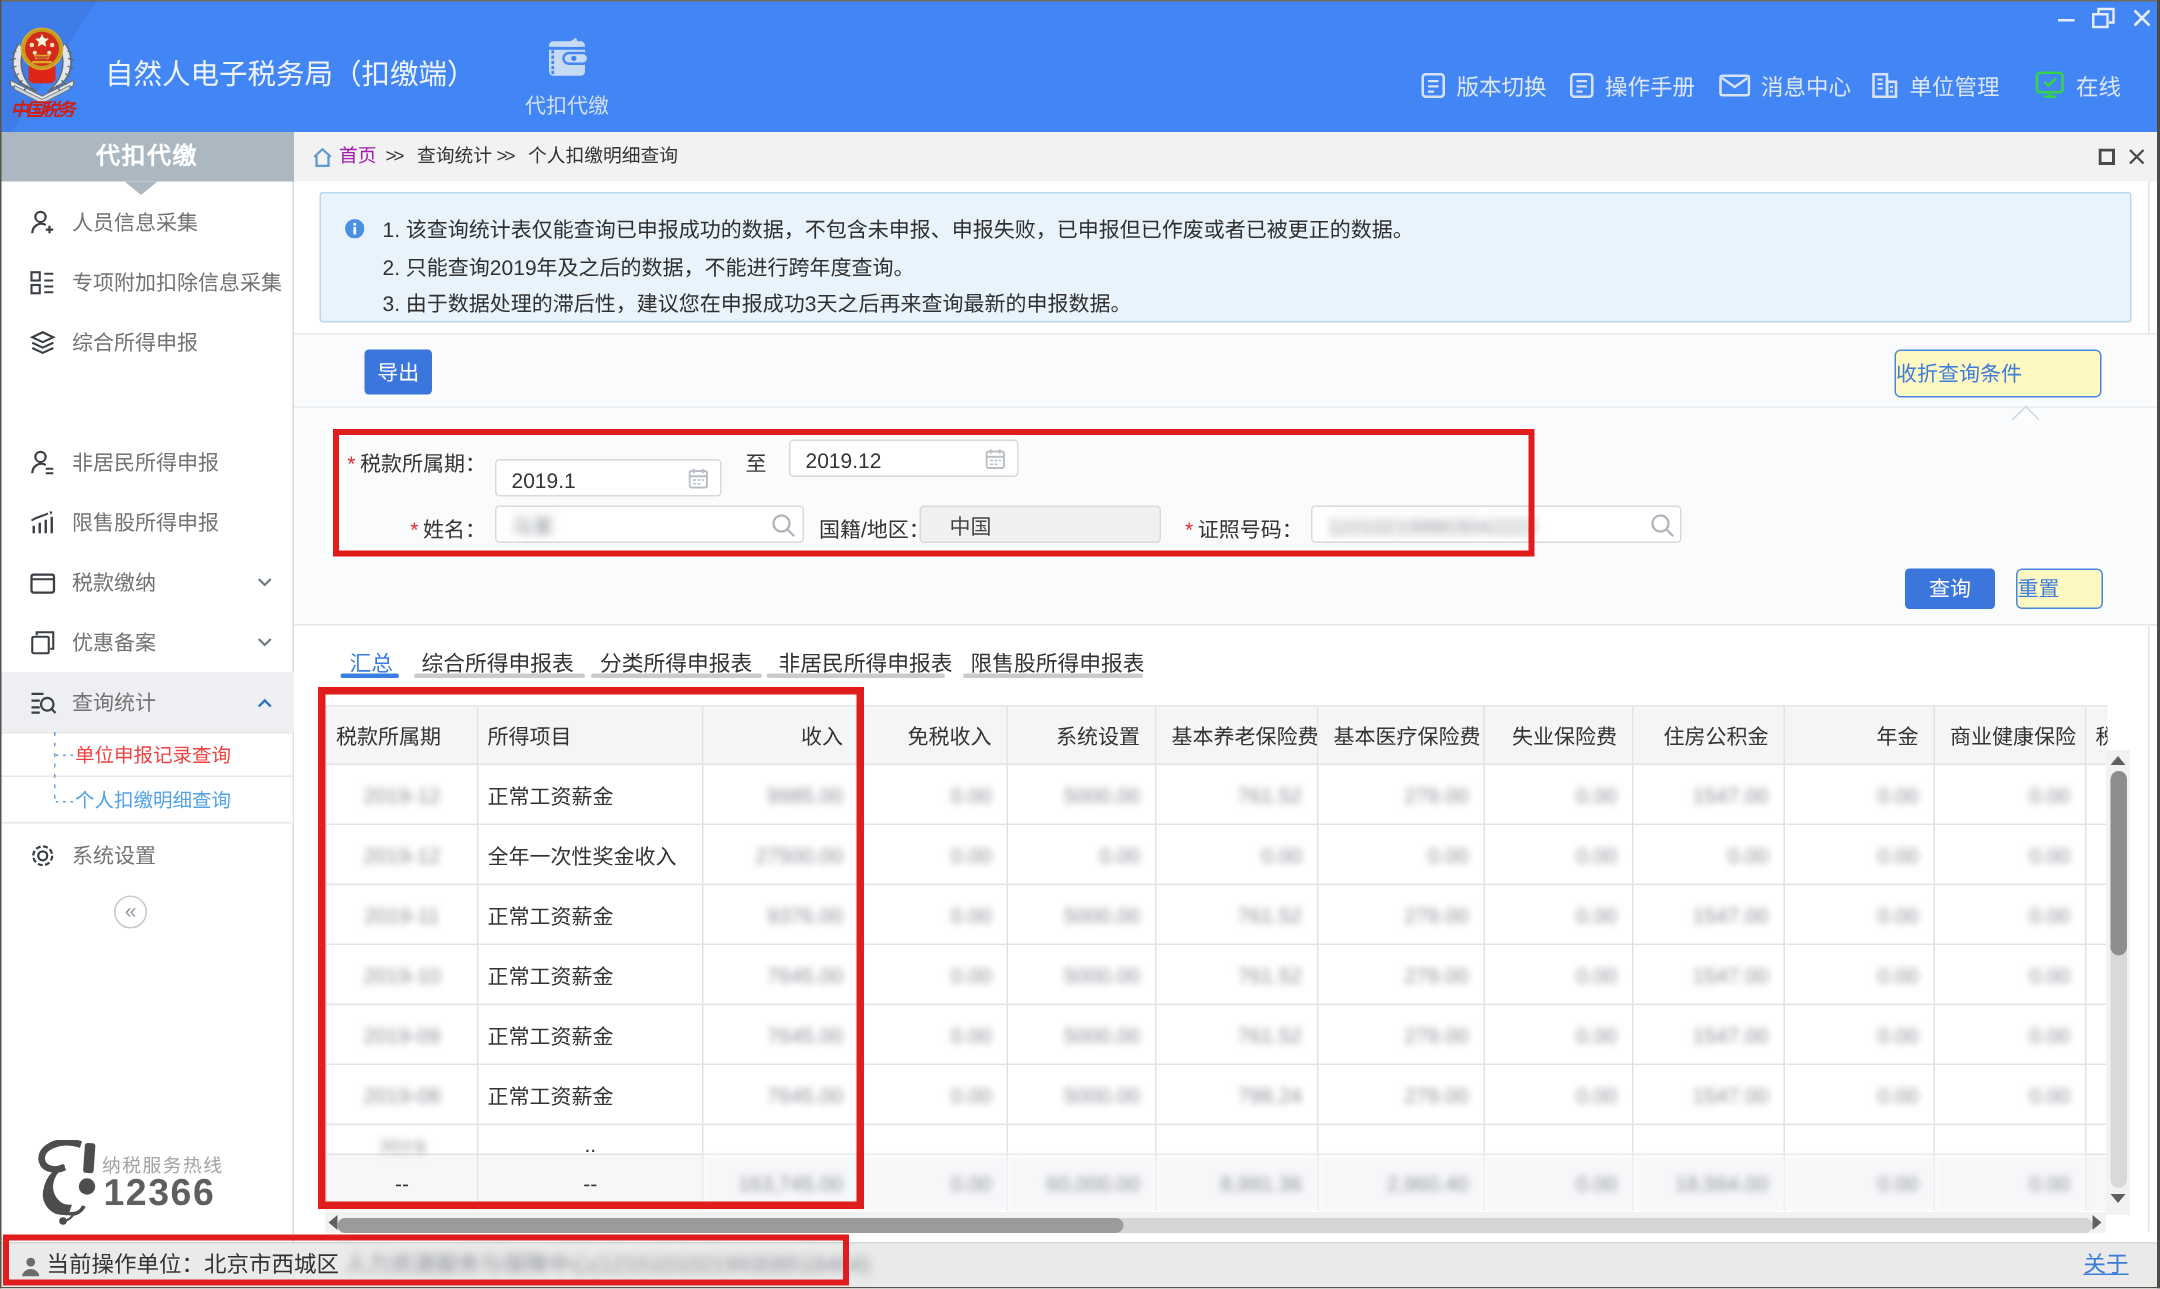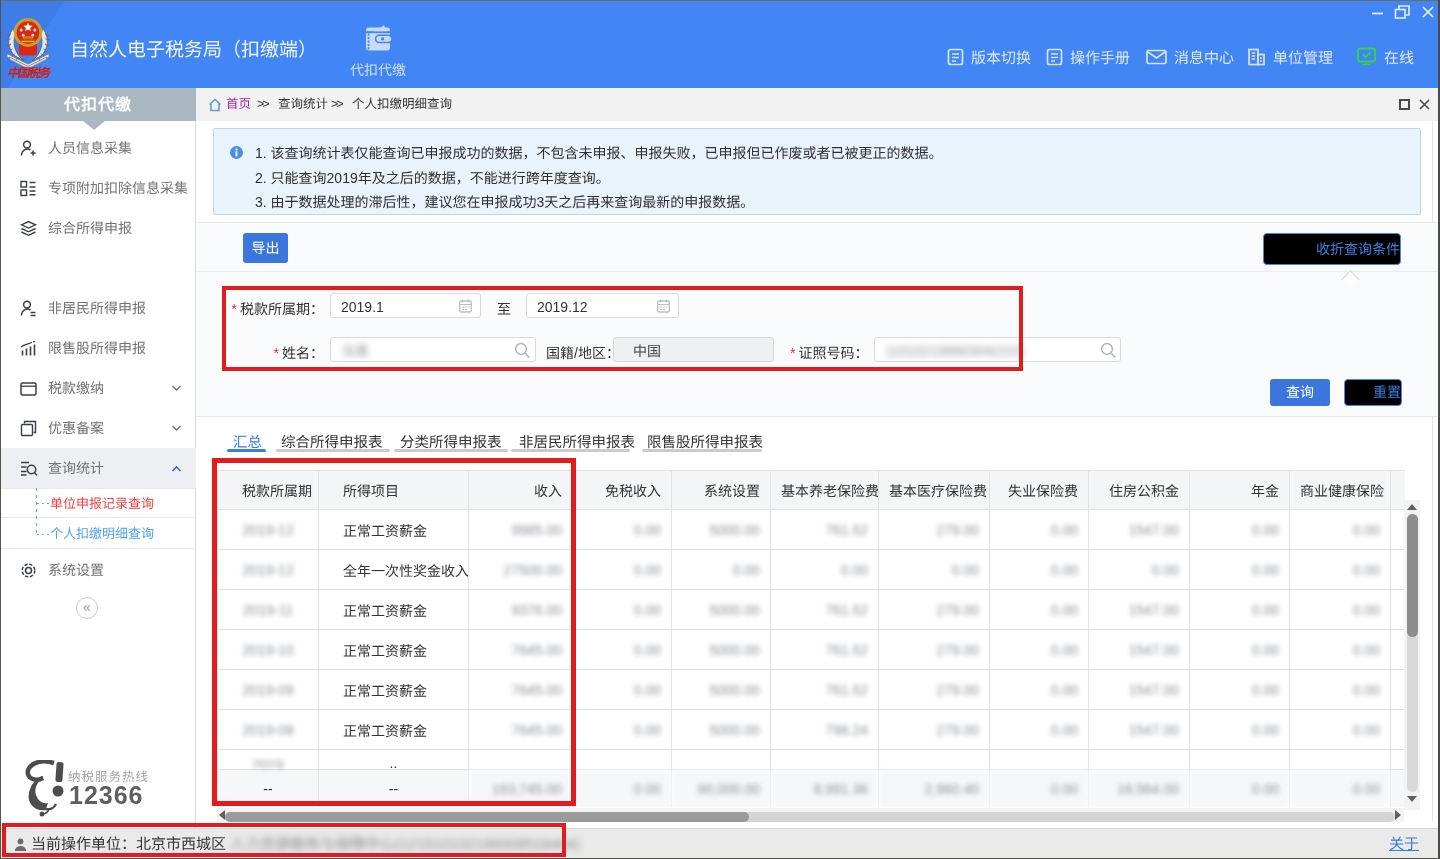--- a/index.html
+++ b/index.html
@@ -41,42 +41,42 @@
   
   #crumb { left:196px; top:88px; width:1244px; height:33px; background:#f2f2f2; }
   #crumb .t { position:absolute; top:0; line-height:33px; font-size:12.5px; color:#333; white-space:nowrap; }
   
   #content { left:197px; top:121px; width:1241px; height:707px; background:#fff; }
   #rightline { left:1432px; top:121px; width:1px; height:700px; background:#e4e4e4; }
   #infobox { left:213px; top:128px; width:1208px; height:87px; background:#e9f3fc; border:1px solid #b8d8f2; border-radius:2px; }
   .info-line { position:absolute; left:41px; font-size:14px; color:#303030; white-space:nowrap; }
   #qpanel { left:196px; top:222px; width:1244px; height:195px; background:#fafbfd; border-top:1px solid #e7e7e7; border-bottom:1px solid #e7e7e7; }
   .btn-blue { background:#3a76dc; color:#fff; text-align:center; border-radius:3px; font-size:14px; }
-  .btn-line { background:#000000; border:1px solid #4a86e0; color:#3f7ed9; text-align:right; border-radius:4px; font-size:14px; }
+  .btn-line { background:#fef9c3; border:1px solid #4a86e0; color:#3f7ed9; text-align:left; border-radius:4px; font-size:14px; }
   #qdivider { left:196px; top:271px; width:1244px; height:1px; background:#e9edf2; }
   #notch2 { left:1344px; top:273px; width:13px; height:13px; background:#fdfdfe; border-left:1px solid #ccd4de; border-top:1px solid #ccd4de; transform:rotate(45deg); }
   .flabel { position:absolute; font-size:14px; color:#333; white-space:nowrap; }
   .flabel .red { color:#e03030; margin-right:3px; }
   .inp { position:absolute; height:25px; background:#fff; border:1px solid #d9d9d9; border-radius:3px; font-size:14px; color:#333; line-height:26px; padding-left:10px; }
   .inp.dis { background:#eef0f2; color:#444; }
   .inp svg { position:absolute; top:5px; }
   .blur { filter:blur(3px); color:#8b9097; }
   .blur2 { filter:blur(2.5px); color:#8b9097; }
   
   .redrect { position:absolute; border:4px solid #e11c1c; z-index:50; }
   
   .tab { position:absolute; top:430px; font-size:14.5px; white-space:nowrap; color:#333; }
   .tabline { position:absolute; top:449px; height:3px; background:#cbcbcb; border-radius:2px; }
   
   #tblwrap { left:217px; top:470px; width:1188px; height:337px; overflow:hidden; }
   table { border-collapse:collapse; table-layout:fixed; width:1233px; }
   td,th { border:1px solid #e2e2e2; font-size:14px; color:#333; font-weight:normal; padding:0 10px; overflow:hidden; white-space:nowrap; }
   th { background:#f4f5f7; height:39px; }
   td { height:40px; } tr.part td { height:20px; } tr.total td { height:38px; }
-  .al { text-align:left; padding-left:24px; }
+  .al { text-align:left; padding-left:6px; }
   .ar { text-align:right; }
   .ac { text-align:center; }
   tr.total td { background:#f6f7f9; }
   
   #vsb { left:1404px; top:500px; width:16px; height:310px; background:#f2f2f2; }
   #vsb-track { left:1407px; top:514px; width:11px; height:278px; background:#d8d9da; border-radius:6px; }
   #vsb-thumb { left:1407px; top:514px; width:11px; height:123px; background:#8d8d8d; border-radius:6px; }
   #hsb { left:217px; top:808px; width:1187px; height:14px; background:#f2f2f2; }
   #hsb-track { left:225px; top:812px; width:1170px; height:10px; background:#d5d5d5; border-radius:5px; }
   #hsb-thumb { left:225px; top:812px; width:524px; height:10px; background:#9b9b9b; border-radius:5px; }
@@ -312,21 +312,21 @@
   <div class="info-line" style="top:38px">2. 只能查询2019年及之后的数据，不能进行跨年度查询。</div>
   <div class="info-line" style="top:62px">3. 由于数据处理的滞后性，建议您在申报成功3天之后再来查询最新的申报数据。</div>
 </div>
 <div class="abs" id="qpanel"></div>
 <div class="abs qdiv" id="qdivider"></div>
 <div class="abs" id="notch2"></div>
 <div class="abs btn-blue" style="left:243px;top:233px;width:45px;height:30px;line-height:30px">导出</div>
 <div class="abs btn-line" style="left:1263px;top:233px;width:138px;height:32px;line-height:30px">收折查询条件</div>
 
 <div class="abs flabel" style="left:228px;top:298px;width:96px;text-align:right"><span class="red">*</span>税款所属期：</div>
-<div class="abs inp" style="left:330px;top:293px;width:151px">2019.1
+<div class="abs inp" style="left:330px;top:306px;width:151px">2019.1
   <svg style="left:128px" width="13" height="14" viewBox="0 0 13 14">
       <rect x="0.7" y="2" width="11.6" height="11" rx="1.5" fill="none" stroke="#b9bec6" stroke-width="1.3"></rect>
       <path d="M3.5 0.5 v3 M9.5 0.5 v3 M0.7 5.5 h11.6" stroke="#b9bec6" stroke-width="1.2"></path>
       <path d="M3 8 h2 M6 8 h2 M9 8 h1.5 M3 10.5 h2 M6 10.5 h2" stroke="#b9bec6" stroke-width="1.1"></path>
     </svg>
 </div>
 <div class="abs flabel" style="left:497px;top:298px">至</div>
 <div class="abs inp" style="left:526px;top:293px;width:153px">2019.12
   <svg style="left:130px" width="13" height="14" viewBox="0 0 13 14">
       <rect x="0.7" y="2" width="11.6" height="11" rx="1.5" fill="none" stroke="#b9bec6" stroke-width="1.3"></rect>

